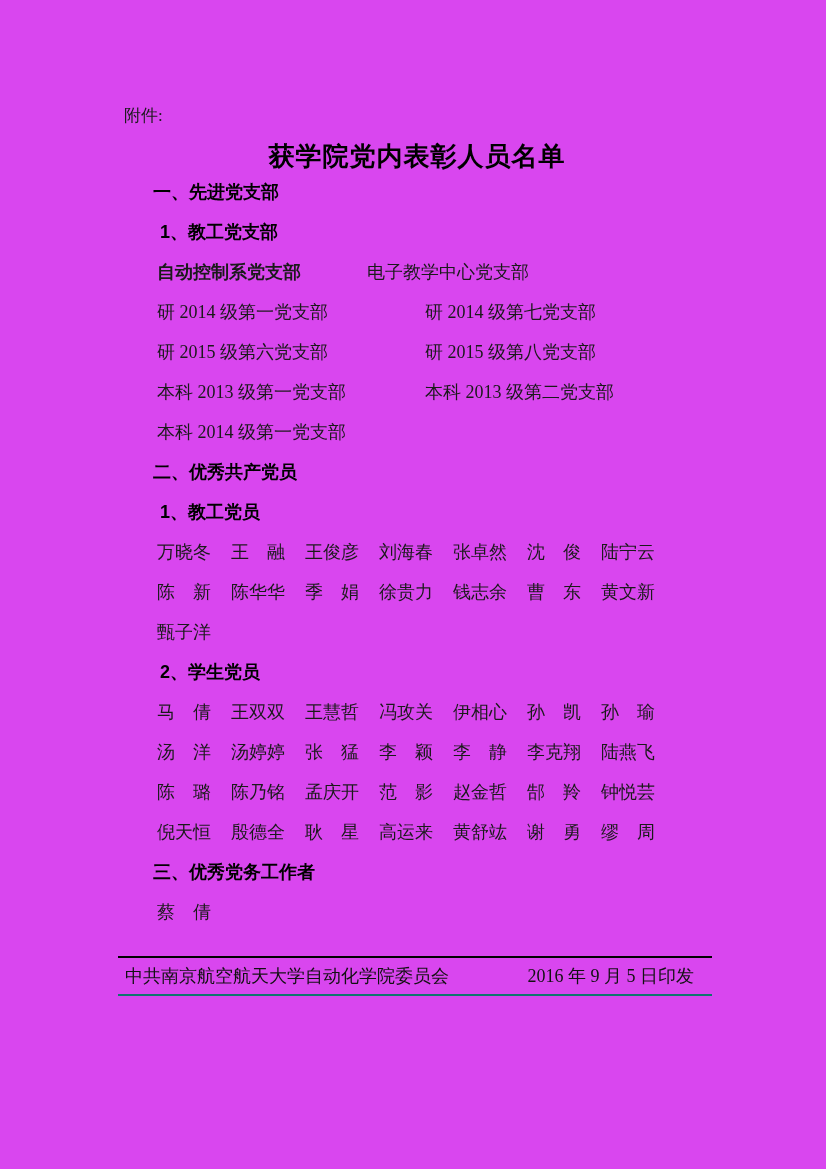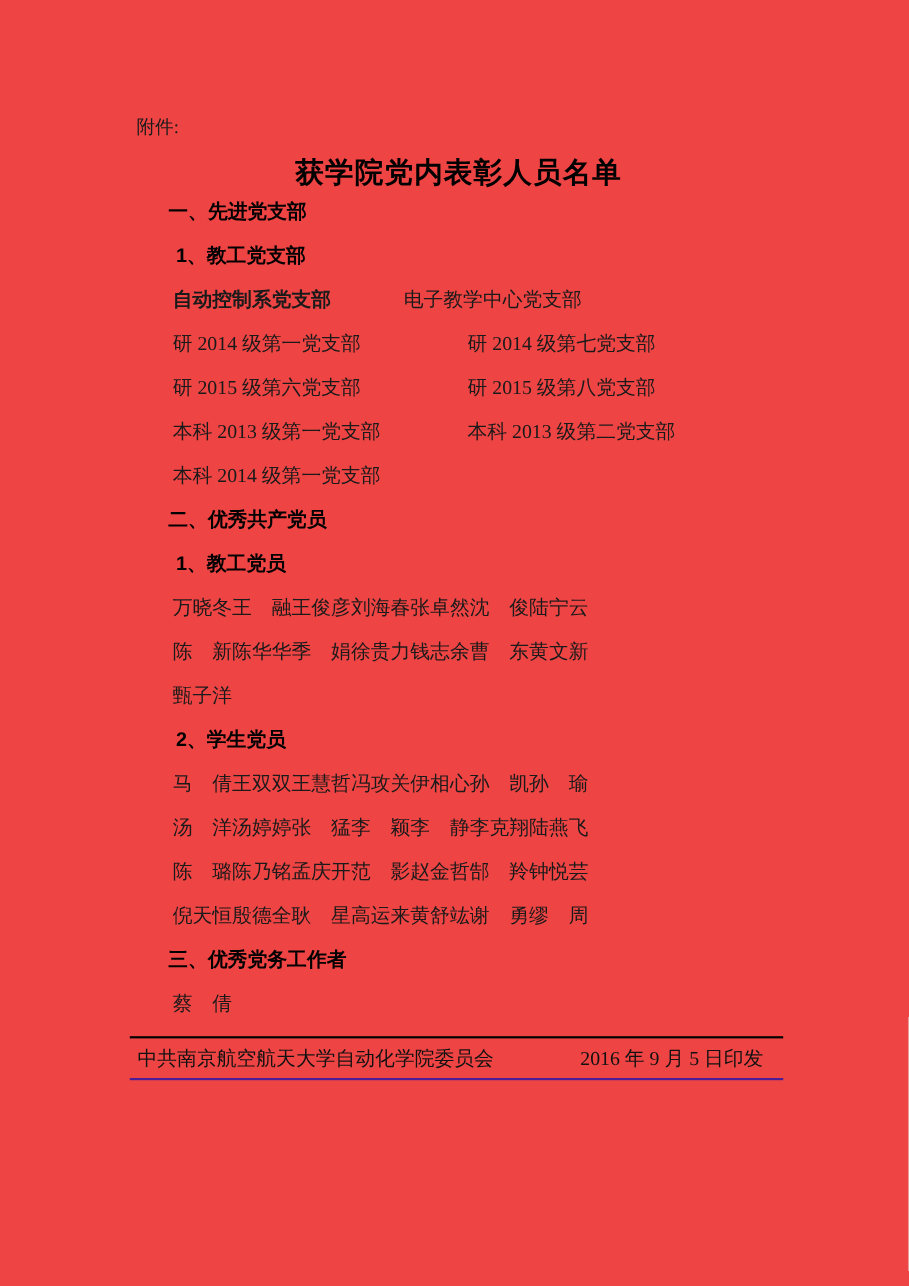--- a/index.html
+++ b/index.html
@@ -1,20 +1,20 @@
 <!DOCTYPE html>
 <html lang="zh"><head>
 <meta charset="utf-8">
 <style>
   html,body{margin:0;padding:0;background:#e8e8e8;}
   .page{
     position:relative;
     width:826px;height:1169px;
     margin:0 auto;
-    background:#ef4444;
+    background:#d946ef;
     box-sizing:border-box;
     padding:106px 116px 0 124px;
     font-family:"Liberation Serif","DejaVu Serif",serif;
     color:#1a1a1a;
     font-size:18px;
     overflow:hidden;
   }
   .attachment{height:19px;line-height:19px;font-size:17px;color:#1a1a1a;}
   .doc-title{
     margin:18px 0 0 0;
@@ -34,28 +34,28 @@
     font-weight:700;font-size:18px;color:#000;
   }
   .h-sub{
     padding-left:36px;
     font-family:"Liberation Sans","DejaVu Sans",sans-serif;
     font-weight:700;font-size:18px;color:#000;
   }
   .body-line{padding-left:33px;}
   .cell-a{display:inline-block;min-width:210px;font-weight:bold;}
   .cell-b{display:inline-block;min-width:268px;}
-  .name-row{padding-left:33px;}
+  .name-row{padding-left:33px;gap:20px;}
   .name{display:inline-block;min-width:54px;white-space:pre;}
   .footer{
     margin-left:-6px;
-    margin-top:10px;
+    margin-top:24px;
     width:594px;
     border-top:2px solid #000;
-    border-bottom:2px solid #4c1d95;
+    border-bottom:2px solid #0f766e;
     box-sizing:border-box;
   }
   .footer-inner{
     height:36px;
     display:flex;align-items:center;justify-content:space-between;
     padding:0 18px 0 7px;
     font-size:18px;color:#111;white-space:pre;
   }
 </style>
 </head>

